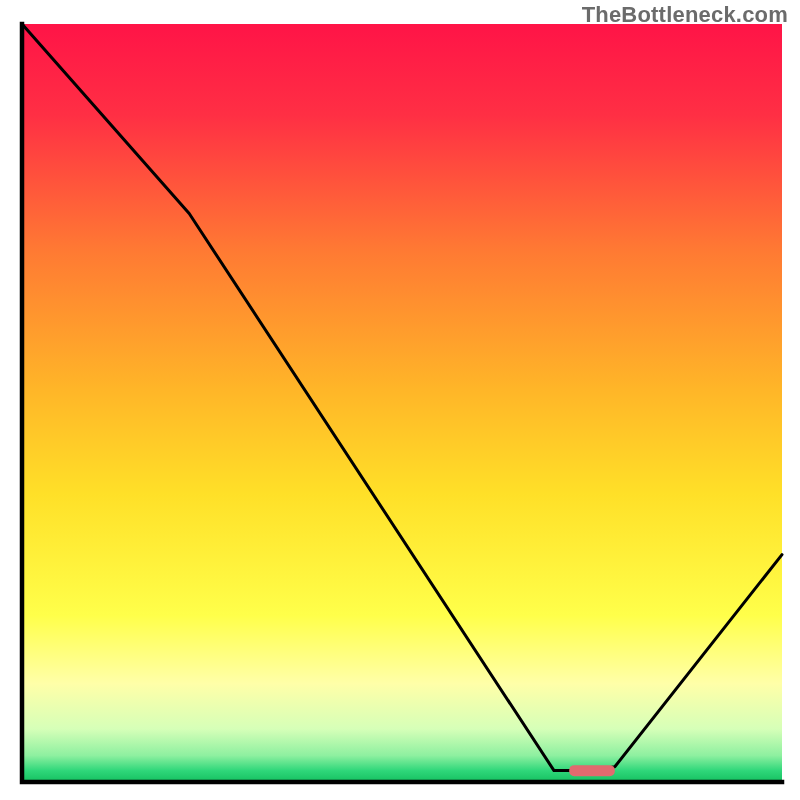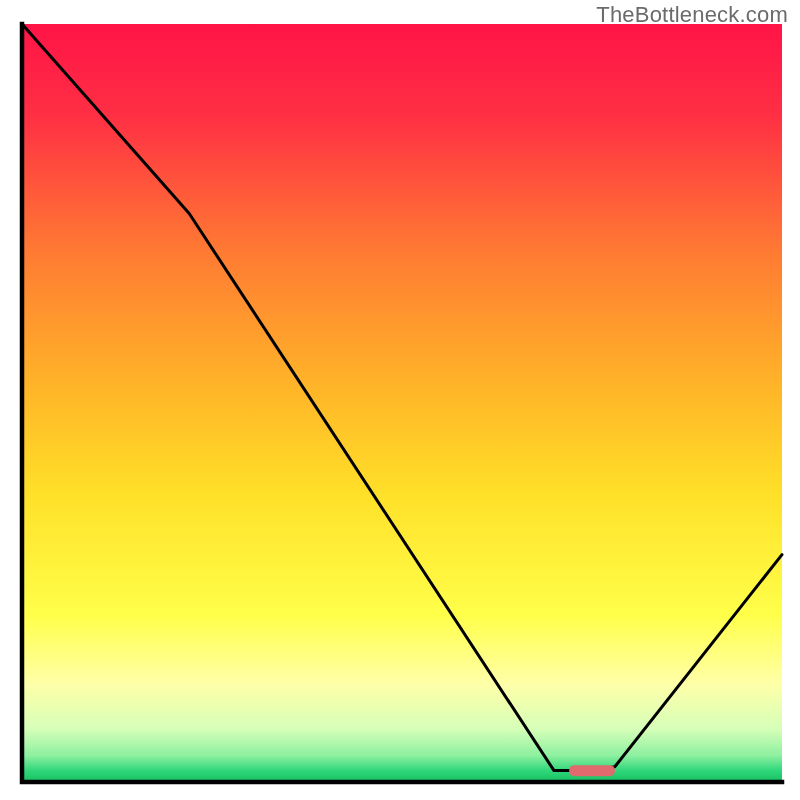--- a/index.html
+++ b/index.html
@@ -14,21 +14,21 @@
   .chart-container {
     position: relative;
     width: 800px;
     height: 800px;
   }
   .watermark {
     position: absolute;
     top: 2px;
     right: 12px;
     font-size: 22px;
-    font-weight: 400;
+    font-weight: 700;
     color: #6b6b6b;
     letter-spacing: 0.2px;
     z-index: 5;
     user-select: none;
   }
   svg {
     display: block;
   }
 </style>
 </head>

